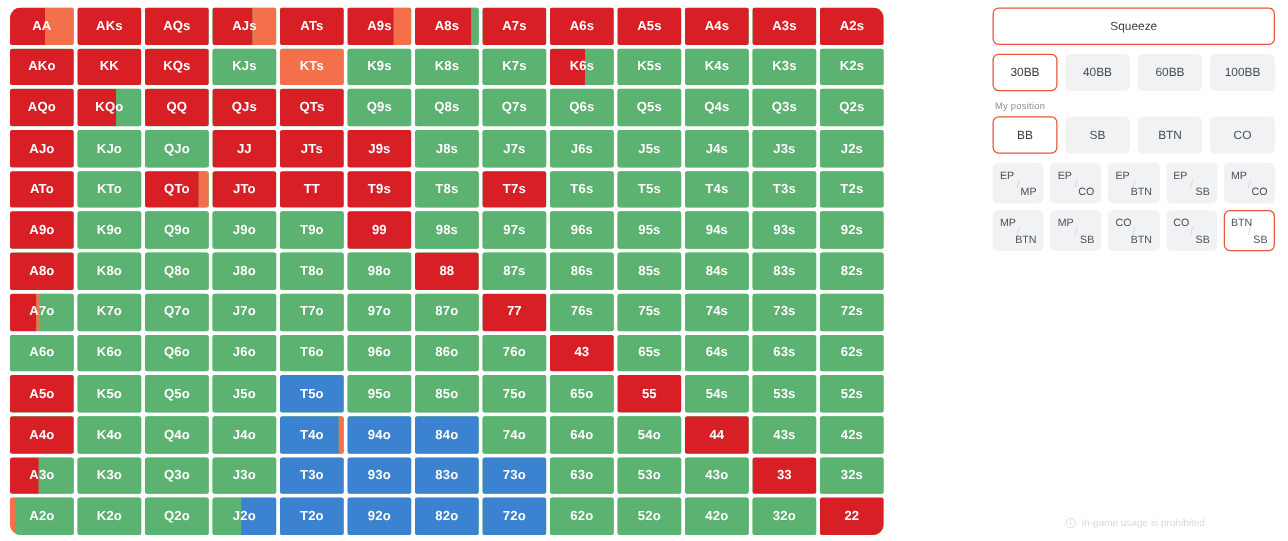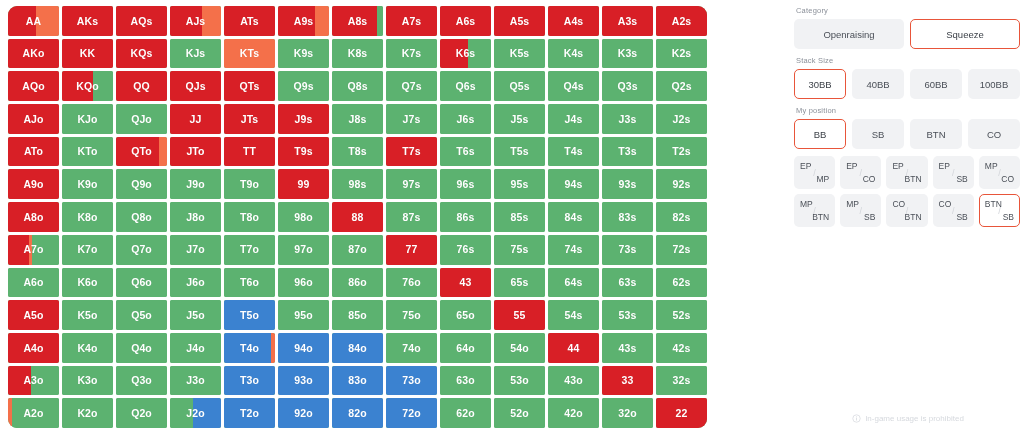--- a/index.html
+++ b/index.html
@@ -1186,29 +1186,26 @@
             <div class="seg" style="width: 100%; background: rgb(216, 31, 38);"></div>
           </div>
           <span class="lbl">22</span>
         </div>
       </div>
   </div>
 
   <div id="controls">
 
     <div class="group">
-      <div class="group-label">Category</div>
       <div class="btn-row">
-          <div class="btn">Openraising</div>
           <div class="btn selected">Squeeze</div>
         </div>
     </div>
 
     <div class="group">
-      <div class="group-label">Stack Size</div>
       <div class="btn-row">
           <div class="btn selected">30BB</div>
           <div class="btn">40BB</div>
           <div class="btn">60BB</div>
           <div class="btn">100BB</div>
         </div>
     </div>
 
     <div class="group">
       <div class="group-label">My position</div>

